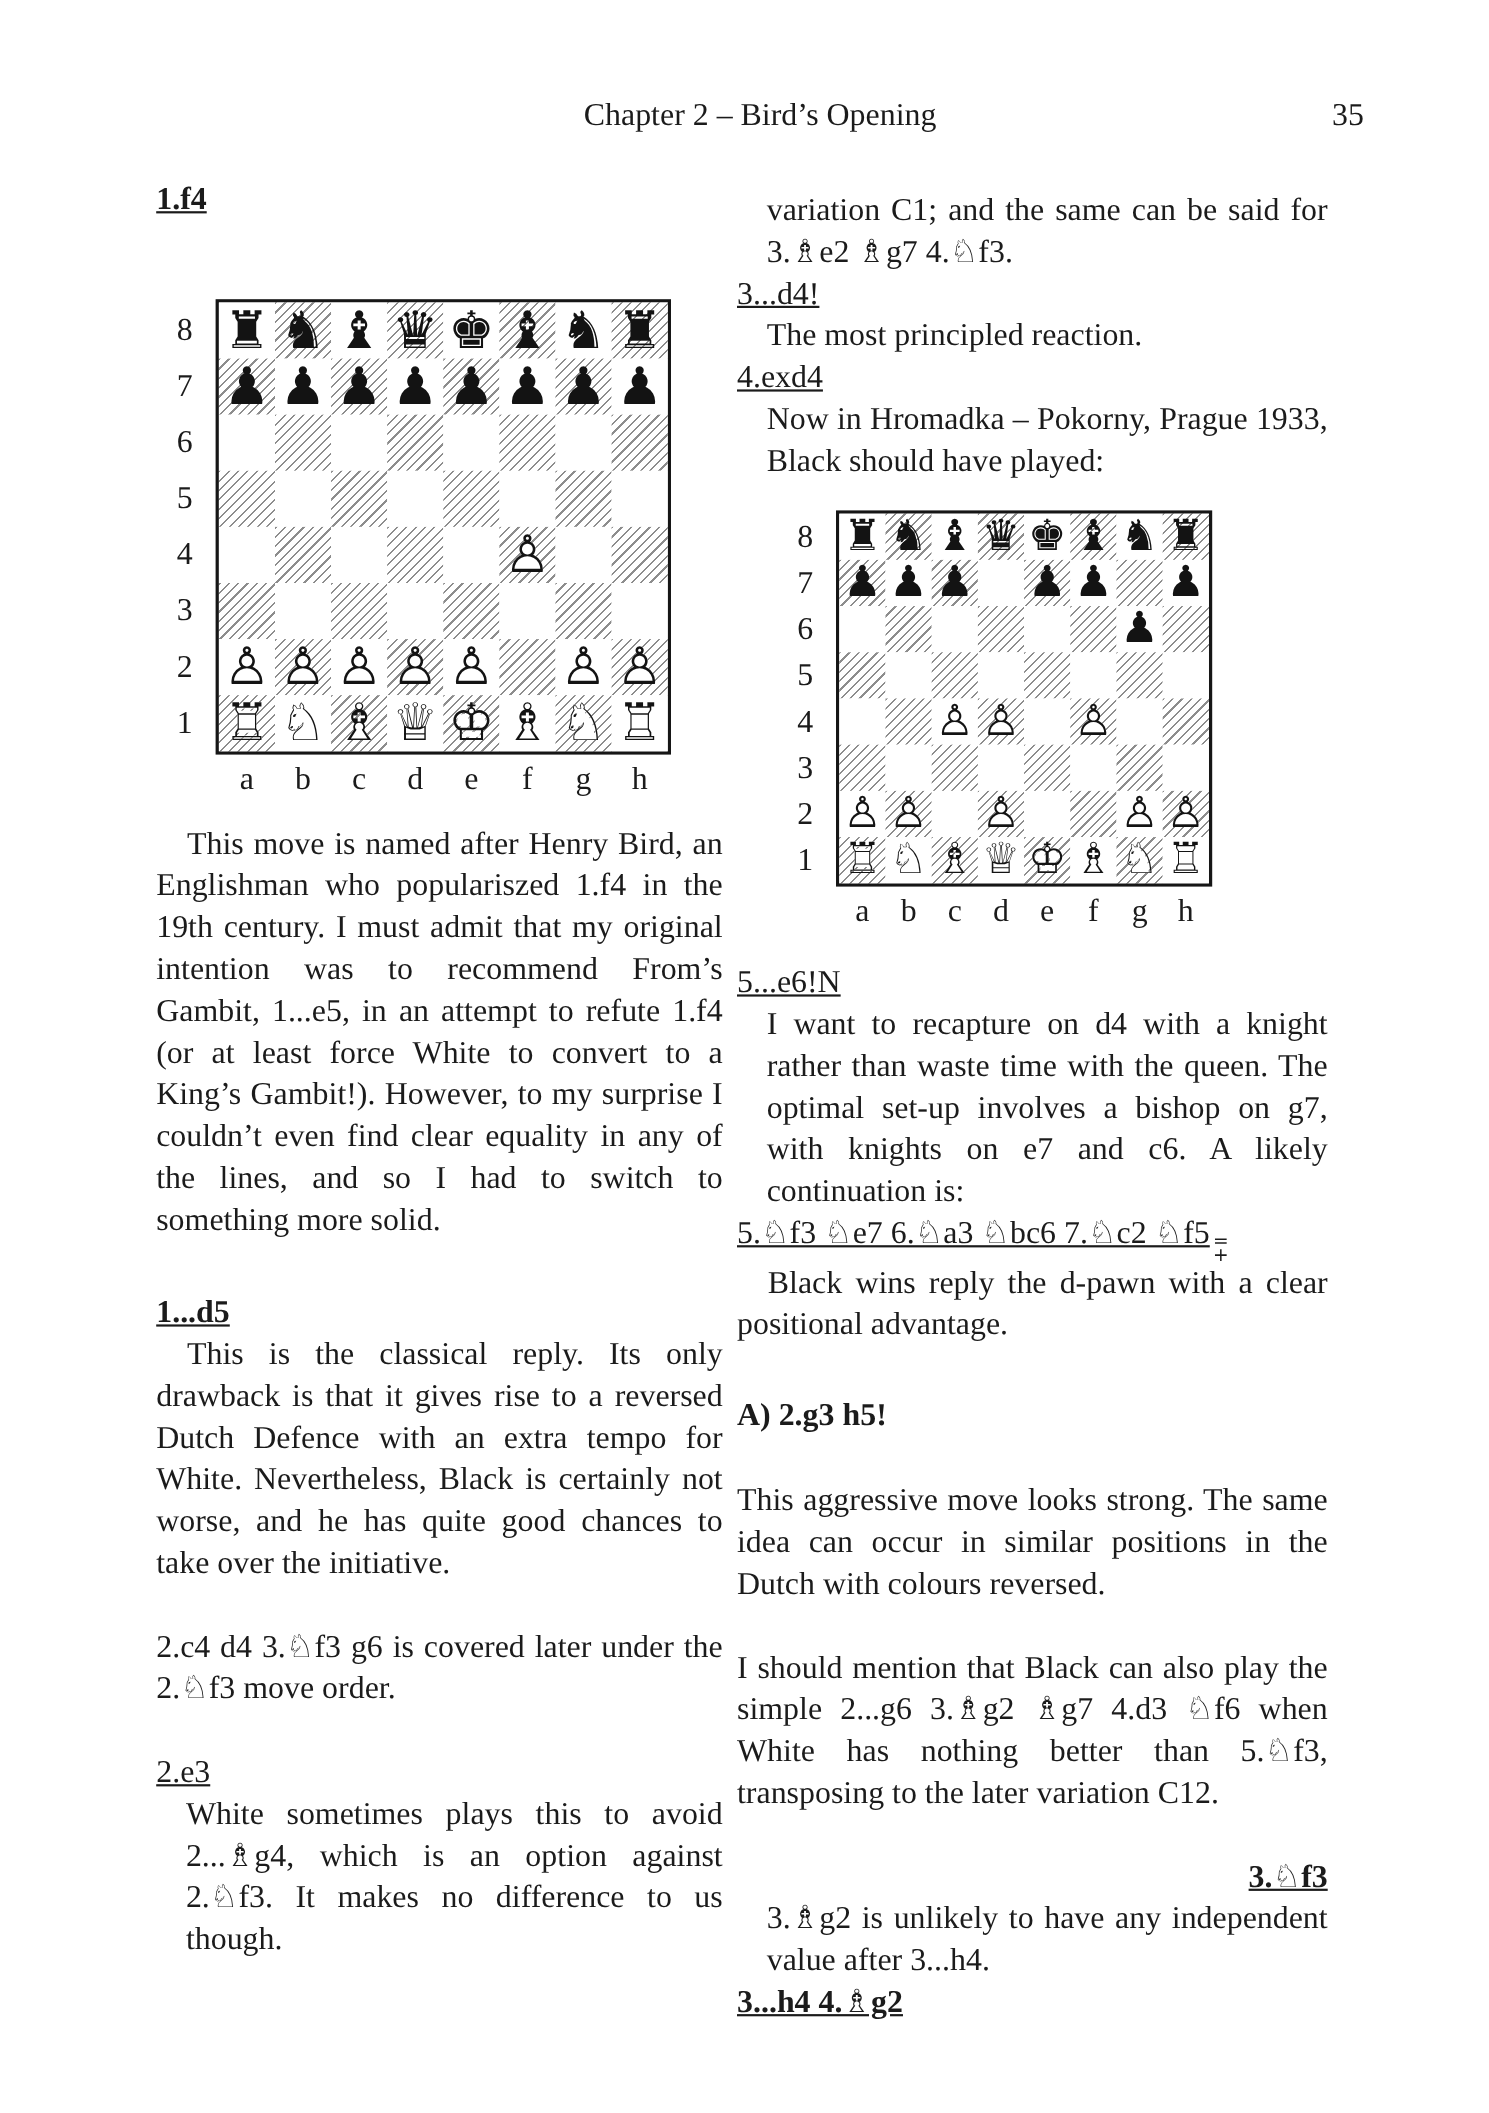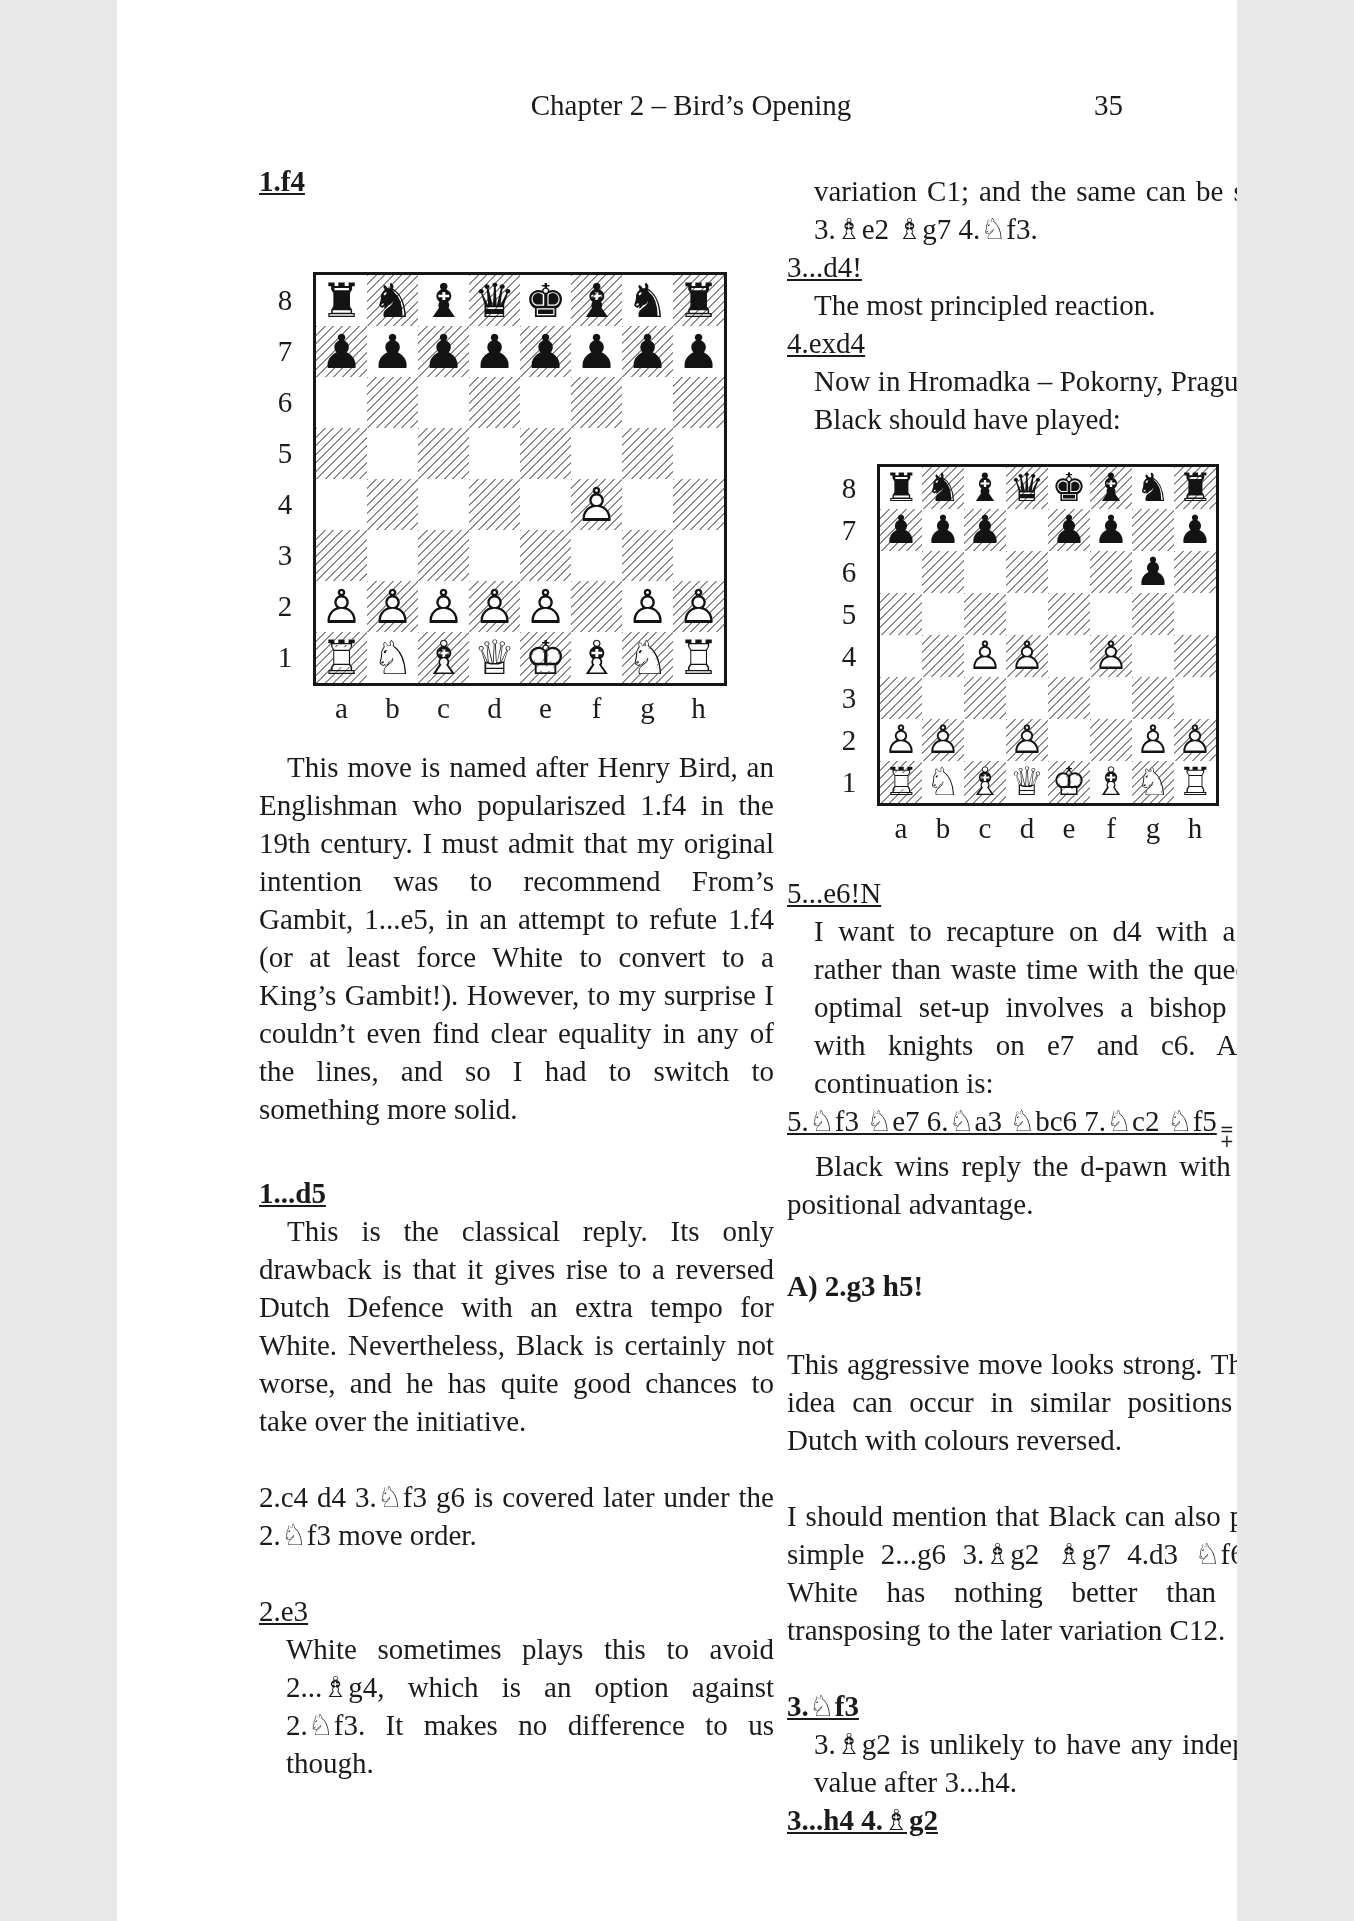--- a/index.html
+++ b/index.html
@@ -1,17 +1,17 @@
 <!DOCTYPE html>
 <html><head>
 <meta charset="utf-8">
 <style>
   html,body{margin:0;padding:0;background:#e8e8e8;}
   .page{
-    position:relative; width:1120px; height:1921px; background:#ffffff;
+    position:relative; width:1354px; height:1921px; background:#ffffff;
     margin:0 auto; overflow:hidden; color:#1b1b1b;
     font-family:"Liberation Serif","DejaVu Sans",serif;
     font-size:29px; line-height:38px;
   }
   .header{position:absolute; top:86px; left:142px; right:114px; height:40px;}
   .header .title{position:absolute; left:0; right:0; text-align:center;}
   .header .pagenum{position:absolute; right:0; top:0;}
 
   .col{position:absolute; top:160px;}
   .col-left{left:142px; width:515px;}
@@ -450,21 +450,21 @@
         </span></p>
 
     <p class="body-text tindent">Black wins reply the d-pawn with a clear positional advantage.</p>
 
     <p class="center-head heading-a">A) 2.g3 h5!</p>
 
     <p class="body-text">This aggressive move looks strong. The same idea can occur in similar positions in the Dutch with colours reversed.</p>
 
     <p class="body-text mt-group">I should mention that Black can also play the simple 2...g6 3.♗g2 ♗g7 4.d3 ♘f6 when White has nothing better than 5.♘f3, transposing to the later variation C12.</p>
 
-    <p class="move-line bold mt-group" style="">3.♘f3</p>
+    <p class="move-line bold mt-group" style="text-align:right;">3.♘f3</p>
 
     <p class="iblock">3.♗g2 is unlikely to have any independent value after 3...h4.</p>
 
     <p class="move-line bold" style="">3...h4 4.♗g2</p>
 
   </div>
 
 </div>
 
 </body></html>

